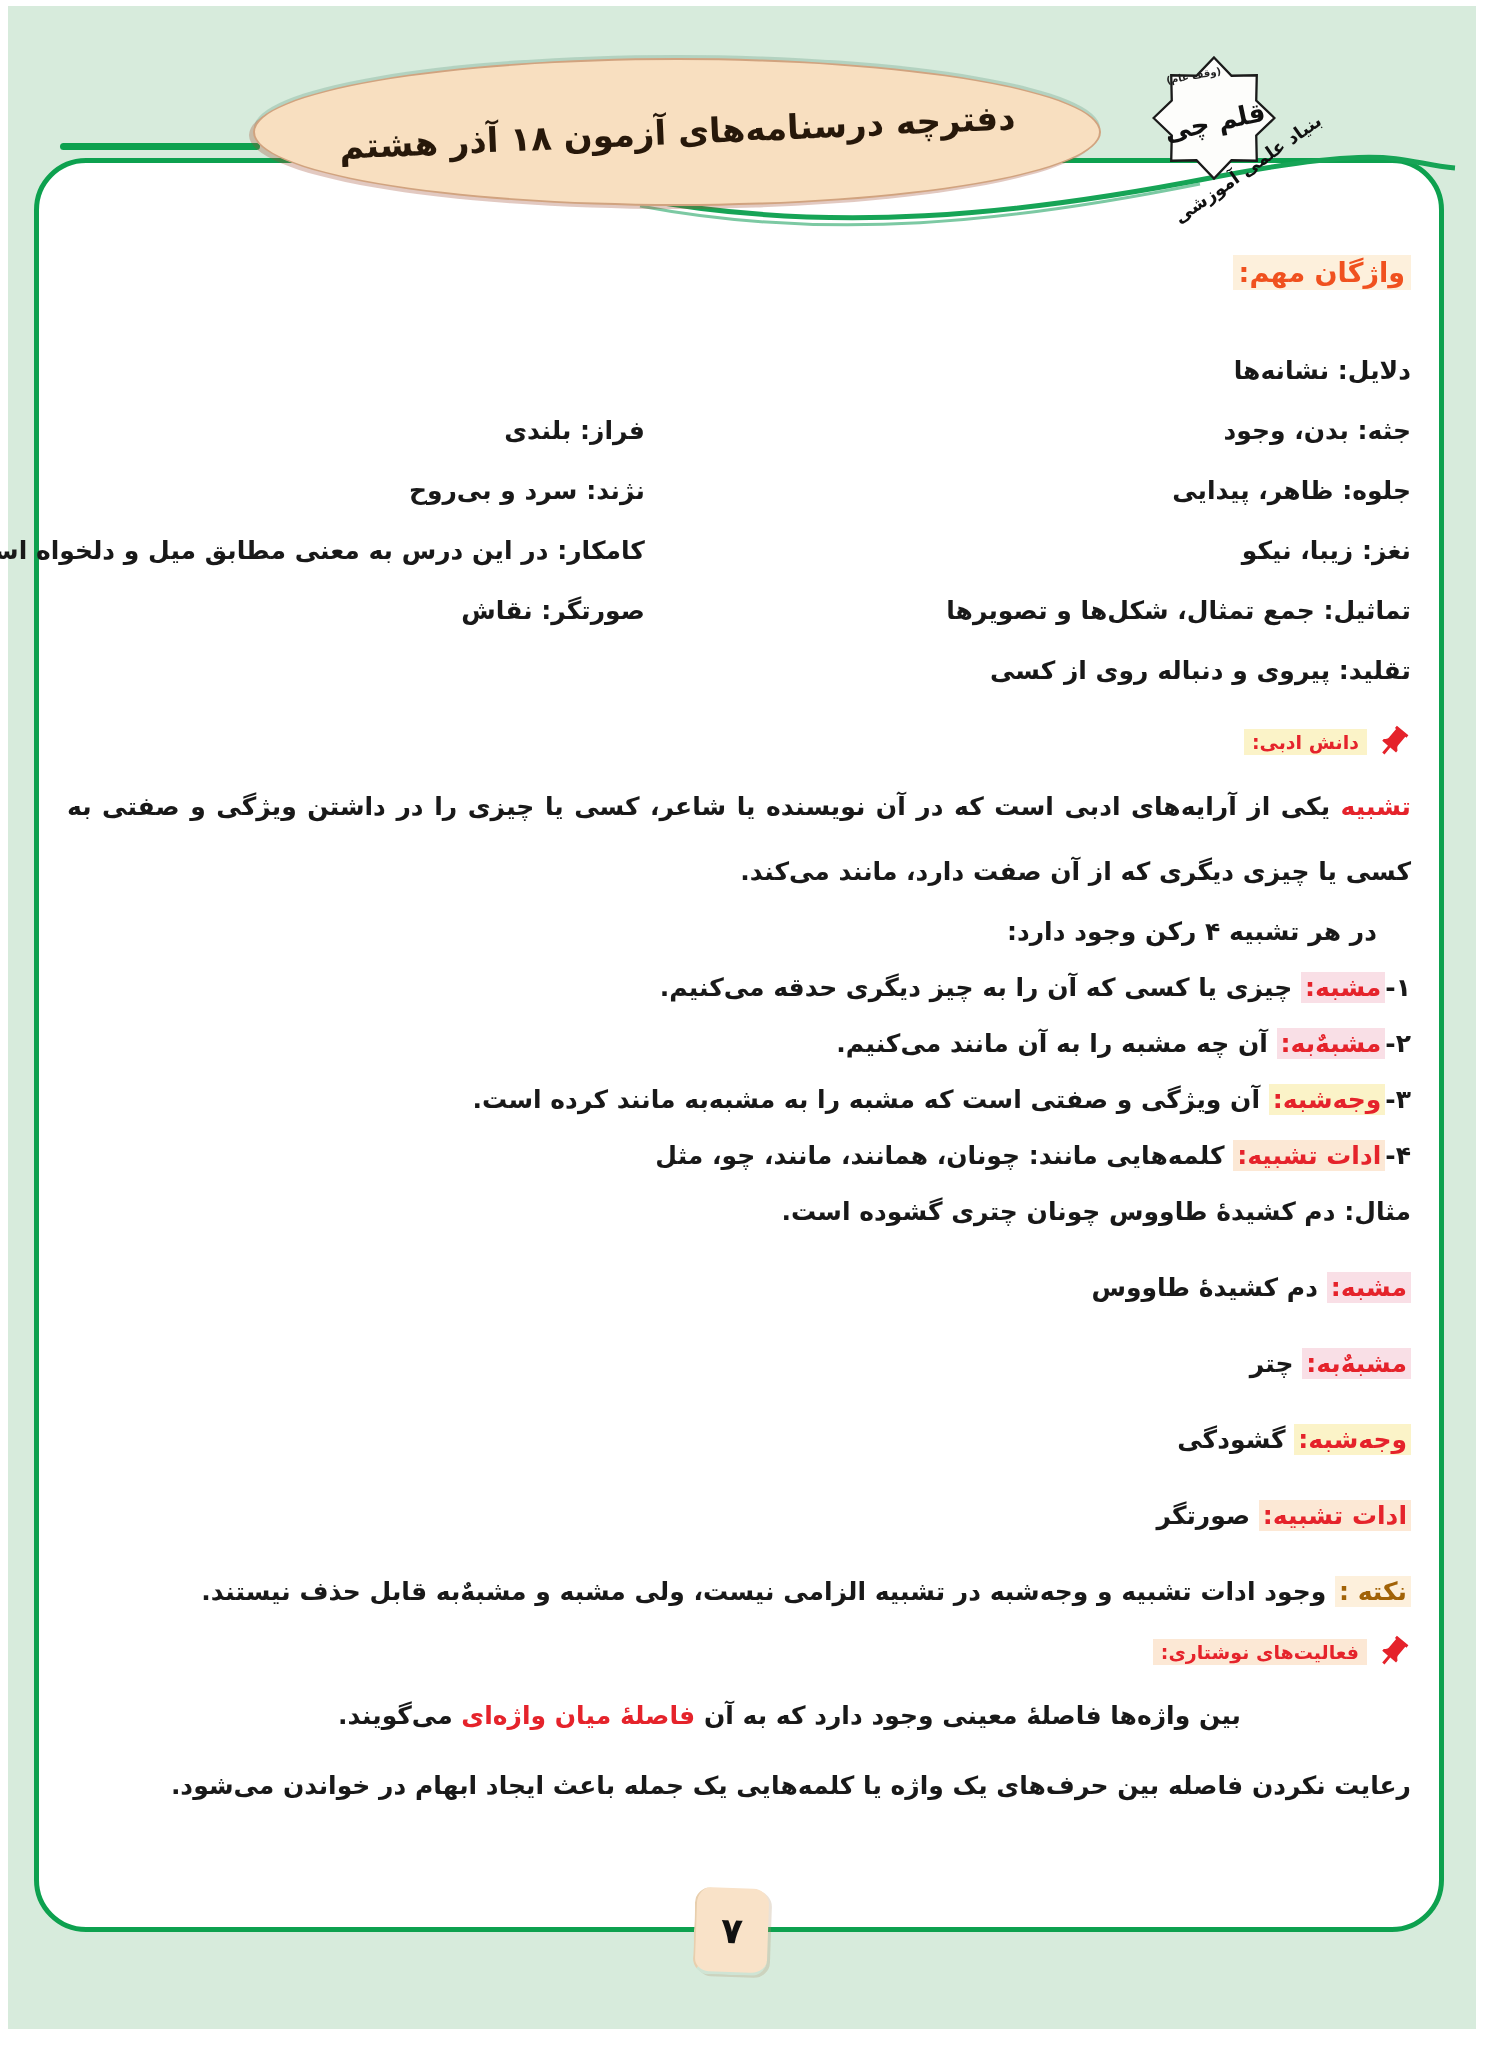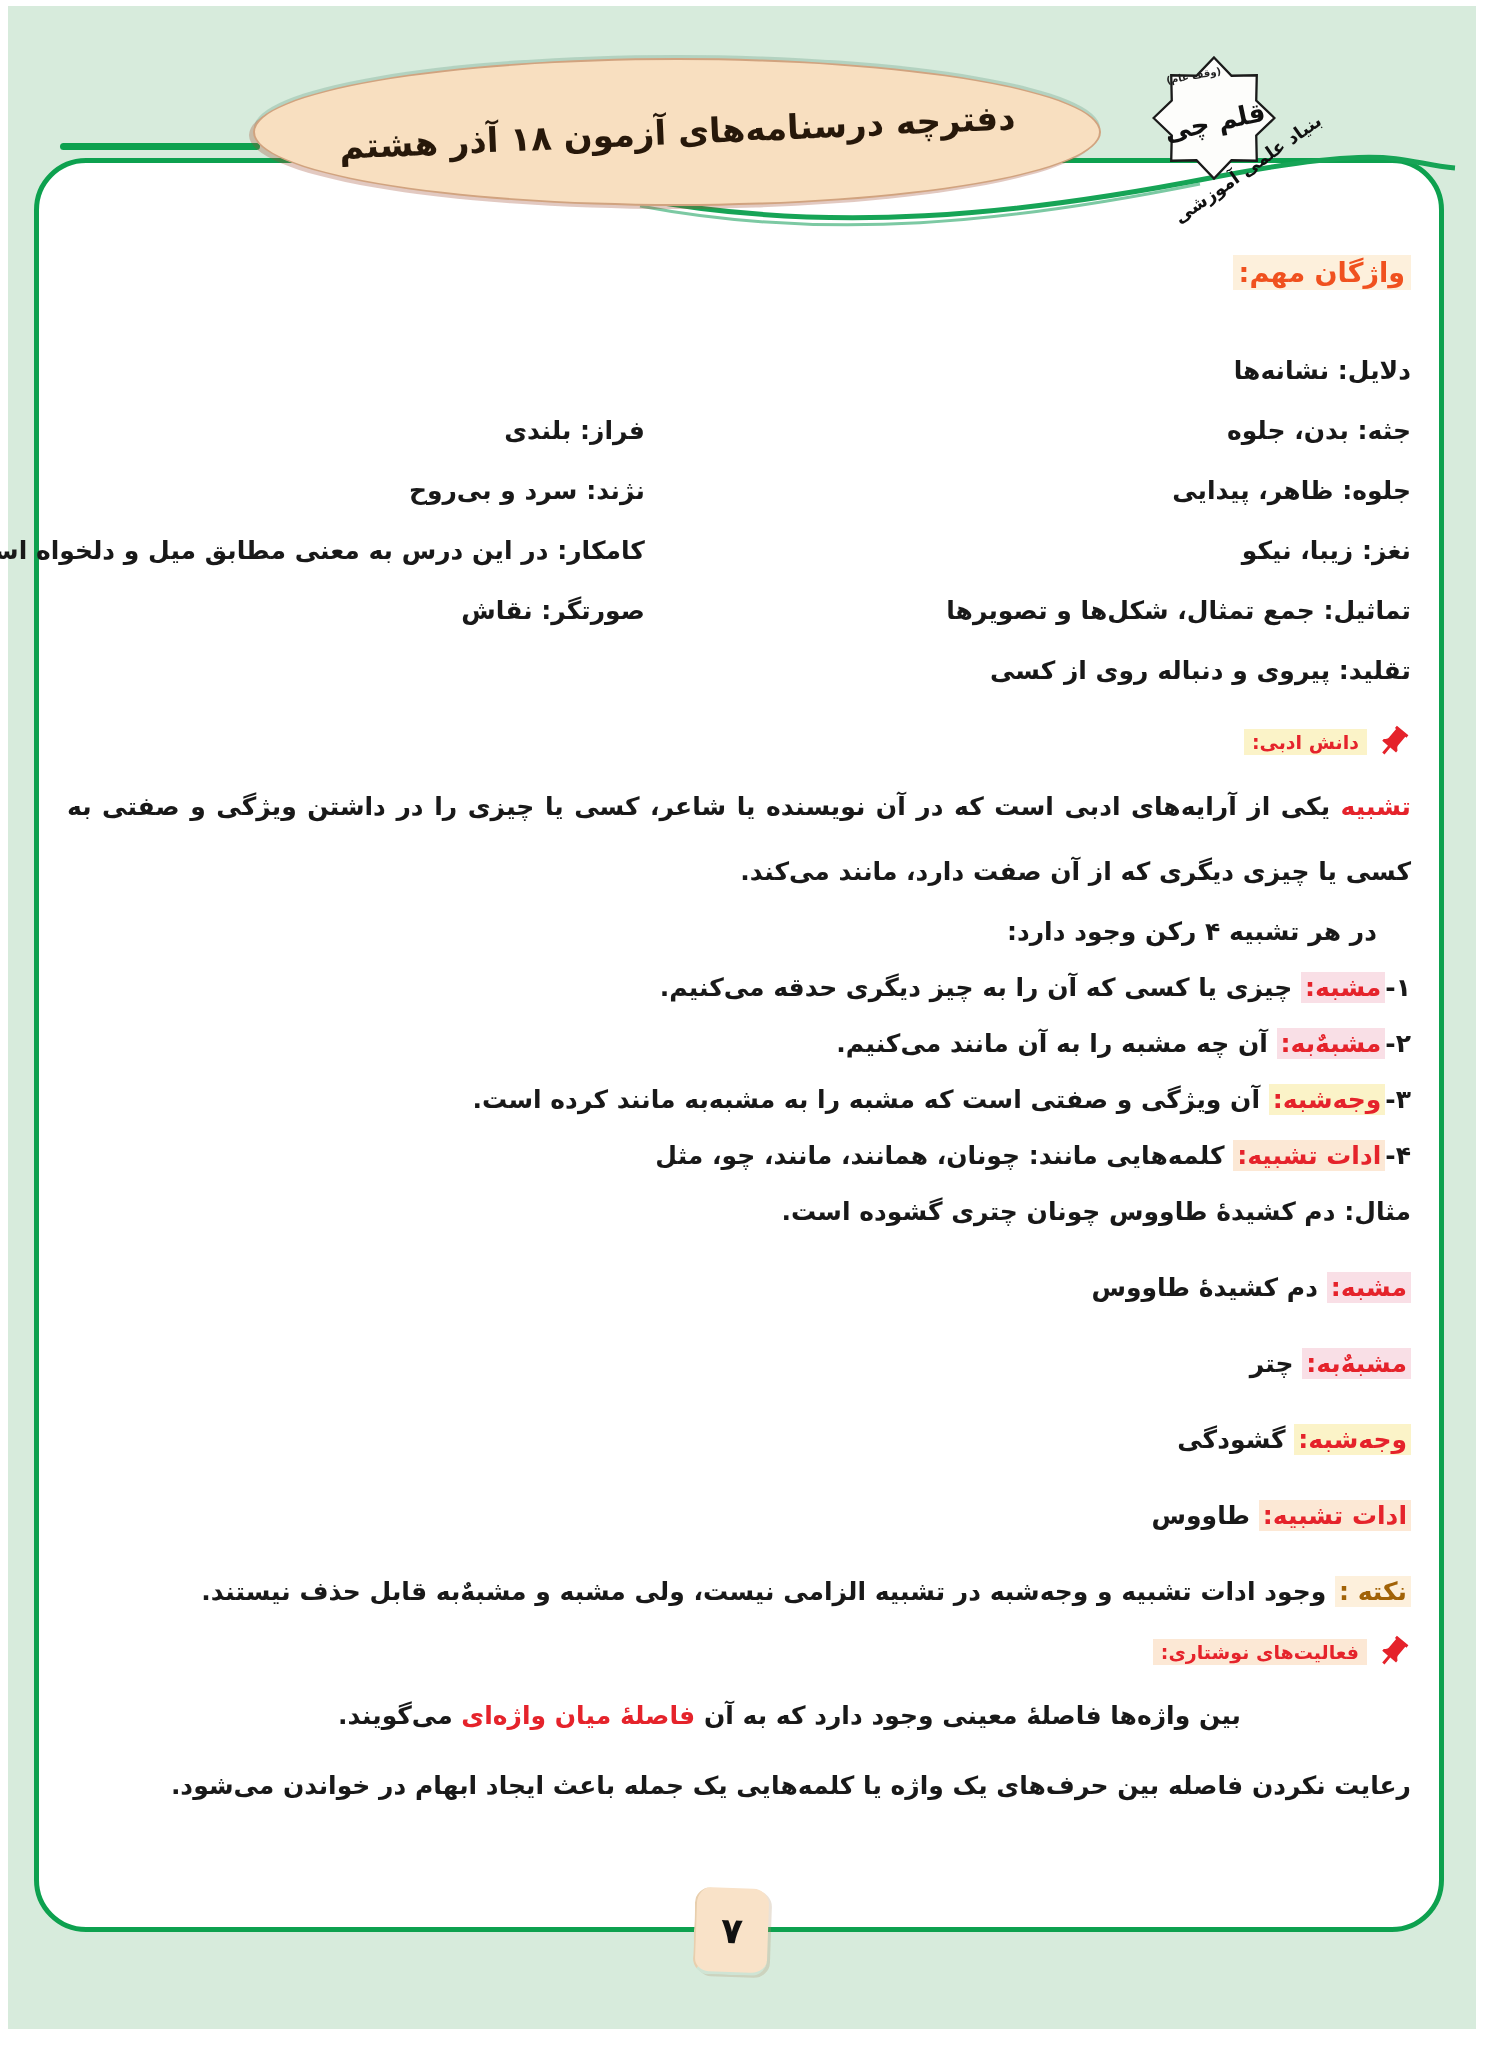--- a/index.html
+++ b/index.html
@@ -80,21 +80,21 @@
 <div class="panel">
   <div class="panel-content">
 
     <div class="vocab-head">واژگان مهم:</div>
 
     <div>
       <div class="vrow">
         <div class="vcell r">دلایل: نشانه‌ها</div>
       </div>
       <div class="vrow">
-        <div class="vcell r">جثه: بدن، جلوه</div>
+        <div class="vcell r">جثه: بدن، وجود</div>
         <div class="vcell l">فراز: بلندی</div>
       </div>
       <div class="vrow">
         <div class="vcell r">جلوه: ظاهر، پیدایی</div>
         <div class="vcell l">نژند: سرد و بی‌روح</div>
       </div>
       <div class="vrow">
         <div class="vcell r">نغز: زیبا، نیکو</div>
         <div class="vcell l">کامکار: در این درس به معنی مطابق میل و دلخواه است.</div>
       </div>
@@ -143,21 +143,21 @@
     <div class="analysis">
       <span class="red lbl hl-pink">مشبه:</span><span> دم کشیدهٔ طاووس</span>
     </div>
     <div class="analysis">
       <span class="red lbl hl-pink">مشبهٌ‌به:</span><span> چتر</span>
     </div>
     <div class="analysis">
       <span class="red lbl hl-yellow">وجه‌شبه:</span><span> گشودگی</span>
     </div>
     <div class="analysis">
-      <span class="red lbl hl-peachy">ادات تشبیه:</span><span> طاووس</span>
+      <span class="red lbl hl-peachy">ادات تشبیه:</span><span> صورتگر</span>
     </div>
 
     <div class="note">
       <span class="orange lbl hl-cream">نکته :</span><span> وجود ادات تشبیه و وجه‌شبه در تشبیه الزامی نیست، ولی مشبه و مشبهٌ‌به قابل حذف نیستند.</span>
     </div>
 
     <div class="sec-head writing-head">
       <span class="pin">
         <svg width="36" height="36" viewBox="0 0 24 24">
             <path fill="#e5232b" d="M16 11.2V4h1V2H7v2h1v7.2c0 .9-.4 1.8-1 2.3l-1 1V16h5v6h2v-6h5v-1.5l-1-1c-.6-.5-1-1.4-1-2.3z"></path>

